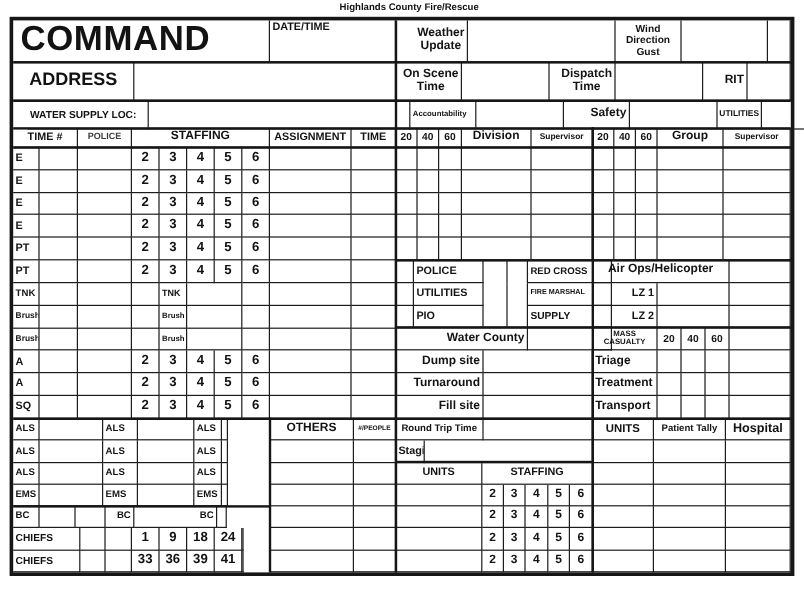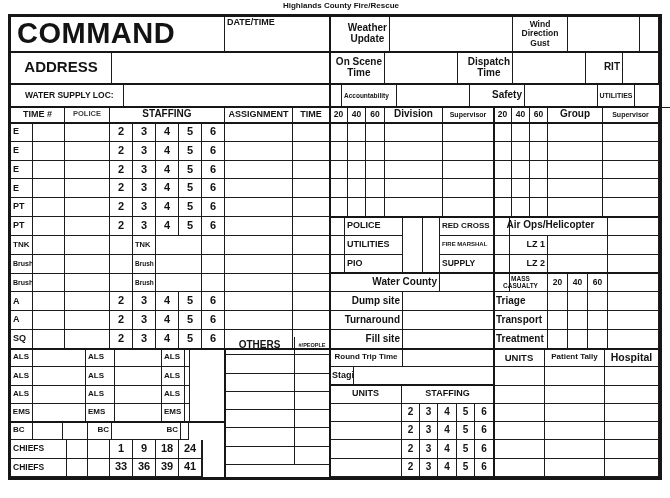--- a/index.html
+++ b/index.html
@@ -36,21 +36,21 @@
   #bandB{top:35px;left:0;width:648px;height:32px}
   #bandC{top:67px;left:12px;width:648px;height:24px}
   #bandD{top:90px;left:0;width:648px;height:16px}
   #secE{top:106px;left:0;width:319px;height:226px}
   #secF{top:106px;left:319px;width:329px;height:94px}
   #secG{top:200px;left:319px;width:180px;height:75px}
   #secH{top:200px;left:483px;width:165px;height:75px}
   #secI{top:275px;left:319px;width:164px;height:57px}
   #secJ{top:275px;left:483px;width:165px;height:57px}
   #secK{top:332px;left:0;width:178px;height:128px}
-  #secO{top:320px;left:214px;width:105px;height:128px}
+  #secO{top:332px;left:214px;width:105px;height:128px}
   #secM{top:332px;left:319px;width:164px;height:128px}
   #secR{top:332px;left:483px;width:165px;height:128px}
 </style>
 </head>
 <body>
 
 <div id="doc-title">Highlands County Fire/Rescue</div>
 
 <div id="form">
 
@@ -393,28 +393,28 @@
 
   <div class="sec" id="secJ">
     <div class="r">
         <div class="c w54 f10">Triage</div>
         <div class="c w20"></div>
         <div class="c w20"></div>
         <div class="c w20"></div>
         <div class="c fx"></div>
       </div>
     <div class="r">
+        <div class="c w54 f10">Treatment</div>
+        <div class="c w20"></div>
+        <div class="c w20"></div>
+        <div class="c w20"></div>
+        <div class="c fx"></div>
+      </div>
+    <div class="r">
         <div class="c w54 f10">Transport</div>
-        <div class="c w20"></div>
-        <div class="c w20"></div>
-        <div class="c w20"></div>
-        <div class="c fx"></div>
-      </div>
-    <div class="r">
-        <div class="c w54 f10">Treatment</div>
         <div class="c w20"></div>
         <div class="c w20"></div>
         <div class="c w20"></div>
         <div class="c fx"></div>
       </div>
   </div>
 
   <div class="sec" id="secK">
     <div class="r">
         <div class="c w22 f8">ALS</div>

